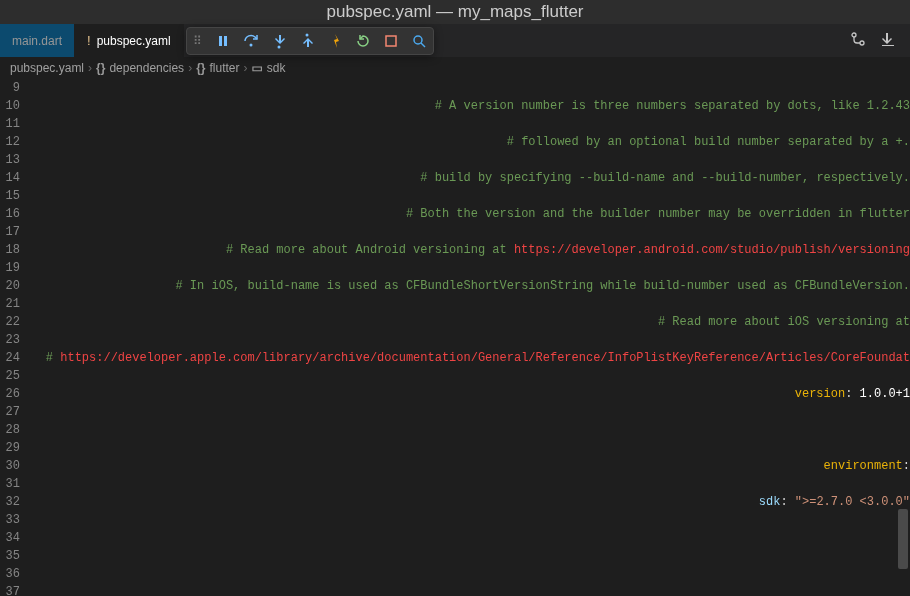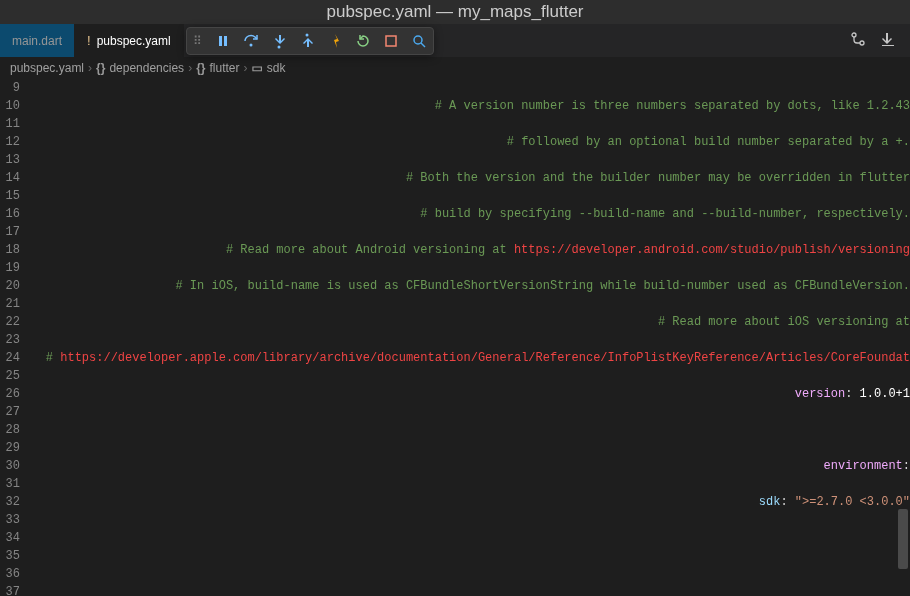--- a/index.html
+++ b/index.html
@@ -109,21 +109,21 @@
     font-size: 12px;
     line-height: 18px;
     white-space: pre;
   }
   .code .line { height: 18px; display:block; padding-left:6px;text-align:right;}
   .scroll-thumb {
     position:absolute; right:2px; top:430px; width:10px; height:60px;
     background:#4a4a4a; border-radius:2px;
   }
   .c-comment { color: #6A9955; }
-  .c-key { color: #f0abfc; }
+  .c-key { color: #eab308; }
   .c-punc { color: #d4d4d4; }
   .c-num { color: #ffffff; }
   .c-str { color: #ce9178; }
   .c-link { color: #ef4444; }
   .c-member { color: #9cdcfe; }
 </style>
 </head>
 <body>
 
 <div class="titlebar">pubspec.yaml — my_maps_flutter</div>
@@ -240,22 +240,22 @@
       <div>32</div>
       <div>33</div>
       <div>34</div>
       <div>35</div>
       <div>36</div>
       <div>37</div>
     </div>
   <div class="code">
 <span class="line"><span class="c-comment"># A version number is three numbers separated by dots, like 1.2.43</span></span>
 <span class="line"><span class="c-comment"># followed by an optional build number separated by a +.</span></span>
+<span class="line"><span class="c-comment"># build by specifying --build-name and --build-number, respectively.</span></span>
 <span class="line"><span class="c-comment"># Both the version and the builder number may be overridden in flutter</span></span>
-<span class="line"><span class="c-comment"># build by specifying --build-name and --build-number, respectively.</span></span>
 <span class="line"><span class="c-comment"># Read more about Android versioning at </span><span class="c-link">https://developer.android.com/studio/publish/versioning</span></span>
 <span class="line"><span class="c-comment"># In iOS, build-name is used as CFBundleShortVersionString while build-number used as CFBundleVersion.</span></span>
 <span class="line"><span class="c-comment"># Read more about iOS versioning at</span></span>
 <span class="line"><span class="c-comment"># </span><span class="c-link">https://developer.apple.com/library/archive/documentation/General/Reference/InfoPlistKeyReference/Articles/CoreFoundat</span></span>
 <span class="line"><span class="c-key">version</span><span class="c-punc">: </span><span class="c-num">1.0.0+1</span></span>
 <span class="line"> </span>
 <span class="line"><span class="c-key">environment</span><span class="c-punc">:</span></span>
 <span class="line">  <span class="c-member">sdk</span><span class="c-punc">: </span><span class="c-str">"&gt;=2.7.0 &lt;3.0.0"</span></span>
 <span class="line"> </span>
 

